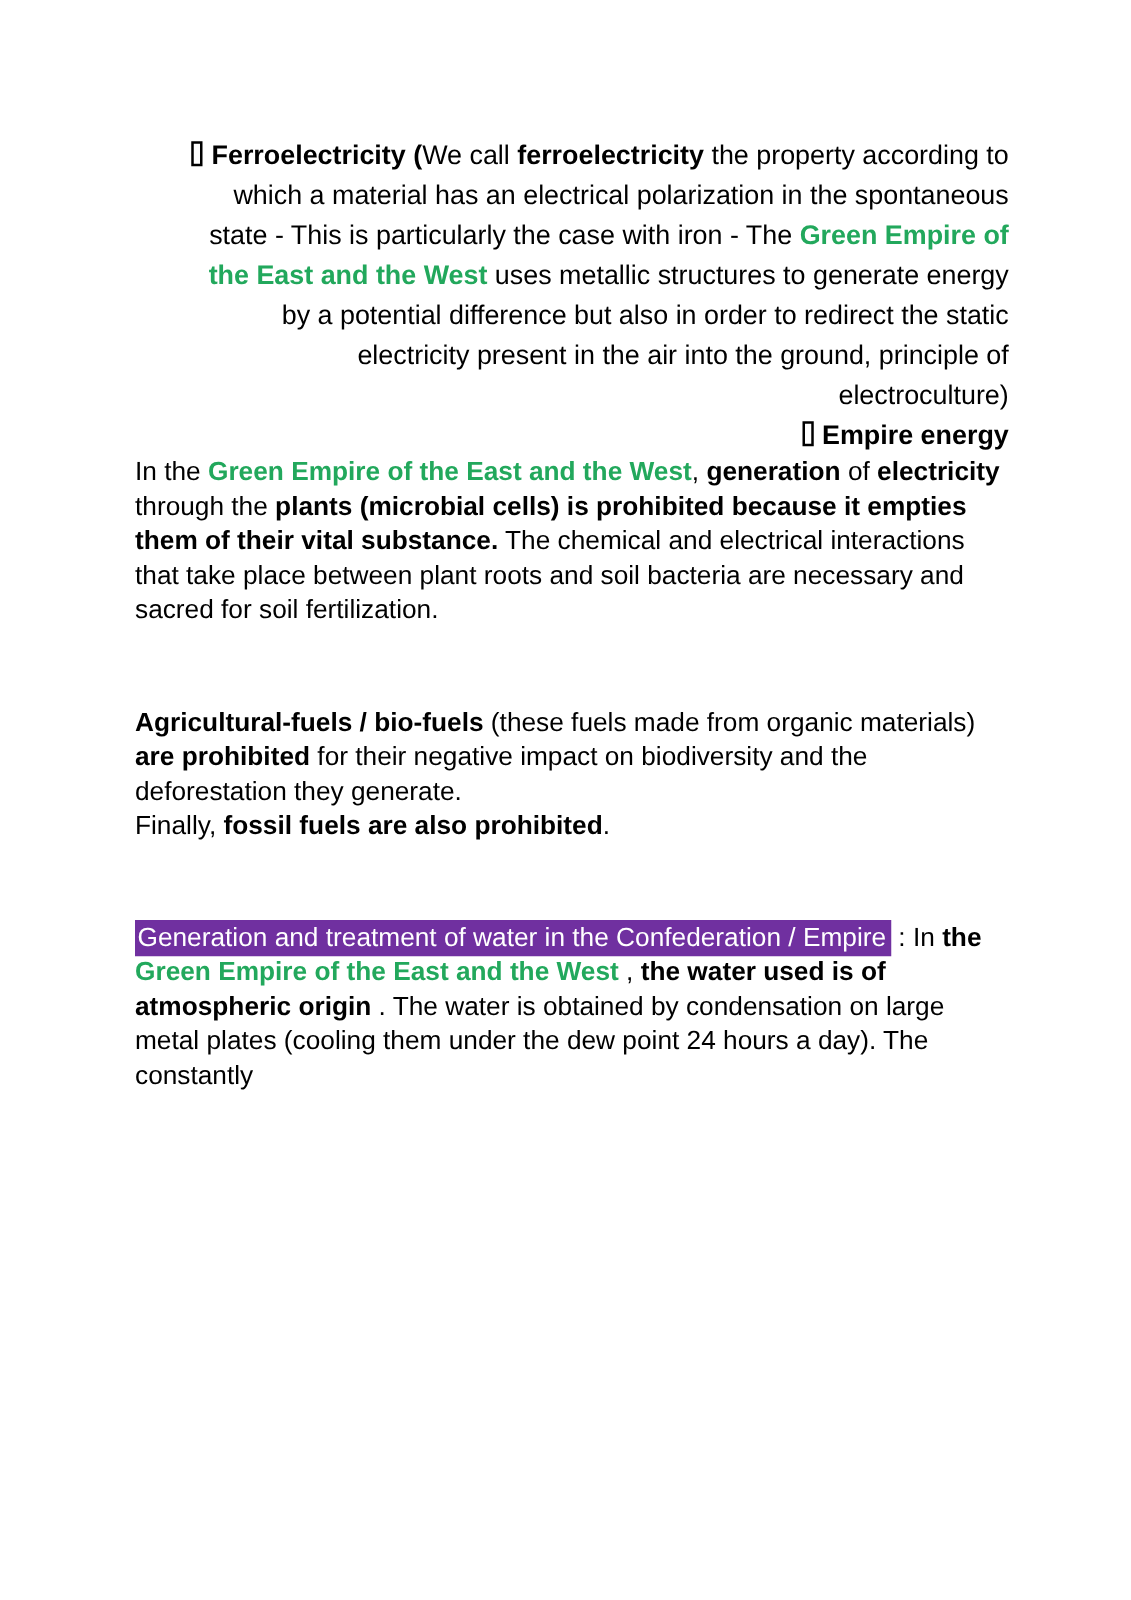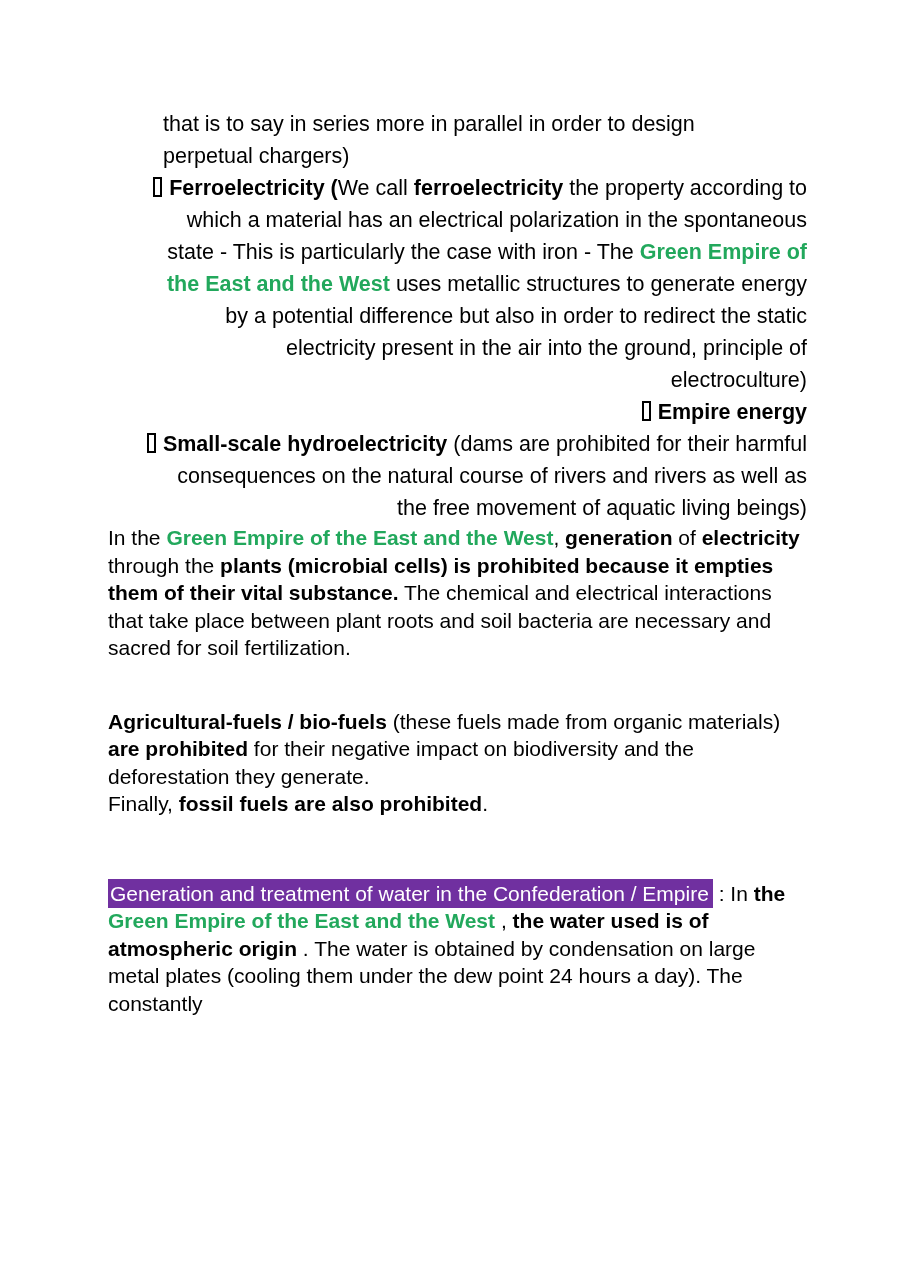--- a/index.html
+++ b/index.html
@@ -28,21 +28,21 @@
     margin-right:7px;
     vertical-align:-2px;
   }
 
   
   .paragraph{
     margin-left:108px;width:697px;
     font-size:21px;line-height:27.5px;
   }
   .para-a{}
-  .para-b{margin-top:46px;}
+  .para-b{margin-top:63px;}
   .para-c{}
   .para-d{margin-top:62px;}
 
   
   .seg-r{font-weight:400;}
   .seg-b{font-weight:700;}
   .seg-g{font-weight:700;color:var(--green,#22a85c);}
   .seg-h{
     font-weight:400;
     color:var(--hl-text,#fff);
@@ -51,26 +51,24 @@
   }
 </style>
 </head>
 <body>
 
 <div class="page">
   <div class="content">
 
     <div class="list-block">
 
-      <div class="continuation"><span class="seg-r">that is to say in series more in parallel in order to design perpetual chargers)</span></div>
 
       <ul class="bullets">
         <li><span class="bullet-box"></span><span><span class="seg-b">Ferroelectricity (</span><span class="seg-r">We call </span><span class="seg-b">ferroelectricity</span><span class="seg-r"> the property according to which a material has an electrical polarization in the spontaneous state - This is particularly the case with iron - The </span><span class="seg-g">Green Empire of the East and the West</span><span class="seg-r"> uses metallic structures to generate energy by a potential difference but also in order to redirect the static electricity present in the air into the ground, principle of electroculture)</span></span></li>
         <li><span class="bullet-box"></span><span><span class="seg-b">Empire energy</span></span></li>
-        <li><span class="bullet-box"></span><span><span class="seg-b">Small-scale hydroelectricity</span><span class="seg-r"> (dams are prohibited for their harmful consequences on the natural course of rivers and rivers as well as the free movement of aquatic living beings)</span></span></li>
       </ul>
     </div>
 
     <div class="paragraph para-a"><span class="seg-r">In the </span><span class="seg-g">Green Empire of the East and the West</span><span class="seg-r">, </span><span class="seg-b">generation</span><span class="seg-r"> of </span><span class="seg-b">electricity</span><span class="seg-r"> through the </span><span class="seg-b">plants (microbial cells) is prohibited because it empties them of their vital substance.</span><span class="seg-r"> The chemical and electrical interactions that take place between plant roots and soil bacteria are necessary and sacred for soil fertilization.</span></div>
 
     <div class="paragraph para-b"><span class="seg-b">Agricultural-fuels / bio-fuels</span><span class="seg-r"> (these fuels made from organic materials) </span><span class="seg-b">are prohibited</span><span class="seg-r"> for their negative impact on biodiversity and the deforestation they generate.</span></div>
 
     <div class="paragraph para-c"><span class="seg-r">Finally, </span><span class="seg-b">fossil fuels are also prohibited</span><span class="seg-r">.</span></div>
 
     <div class="paragraph para-d"><span class="seg-h">Generation and treatment of water in the Confederation / Empire</span><span class="seg-r"> : In </span><span class="seg-b">the </span><span class="seg-g">Green Empire of the East and the West</span><span class="seg-r"> , </span><span class="seg-b">the water used is of atmospheric origin</span><span class="seg-r"> . The water is obtained by condensation on large metal plates (cooling them under the dew point 24 hours a day). The constantly</span></div>

